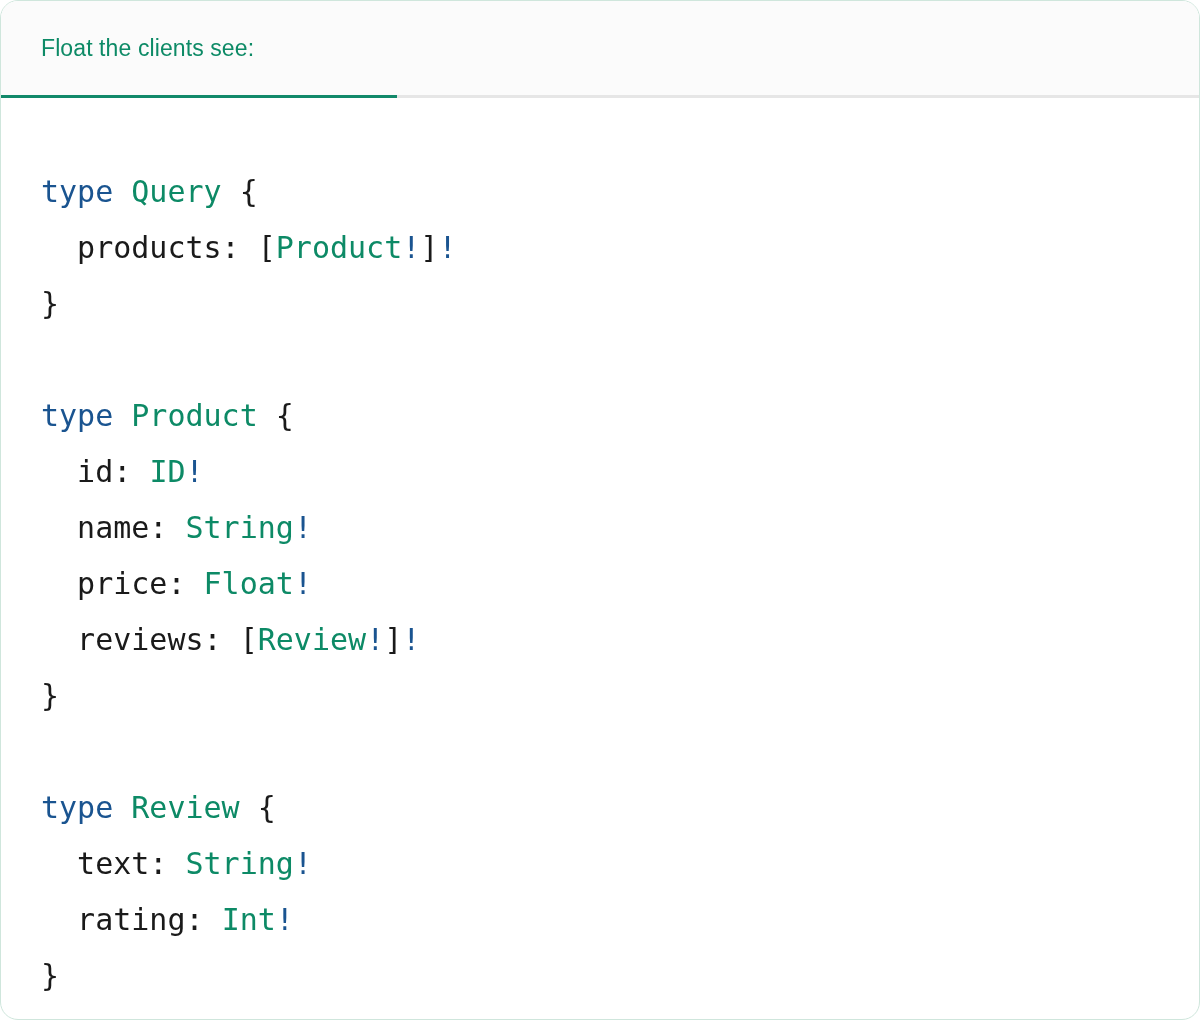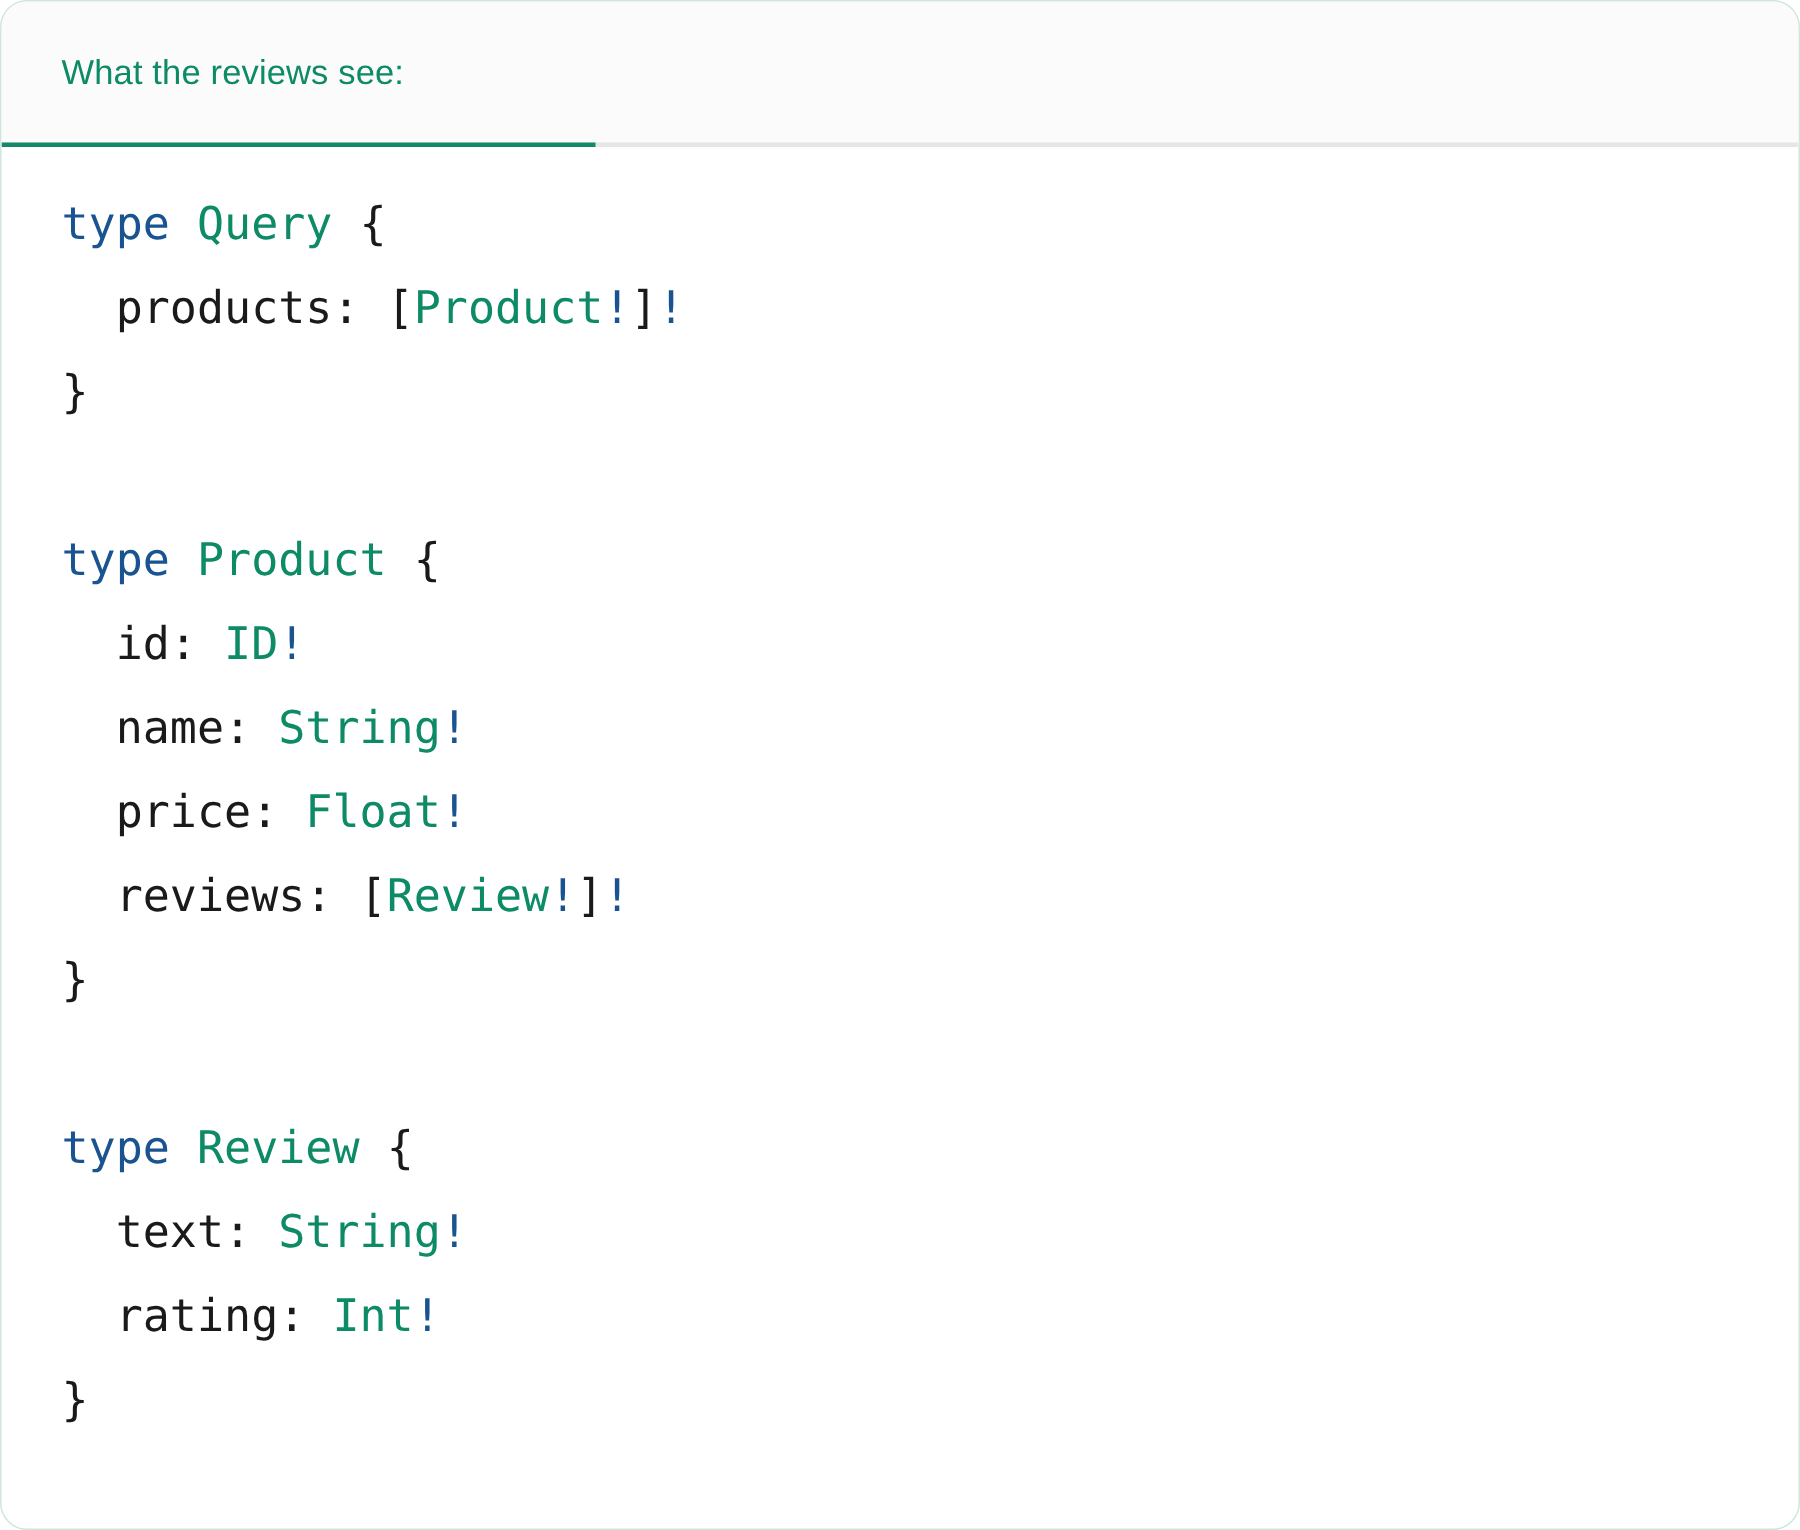--- a/index.html
+++ b/index.html
@@ -56,20 +56,21 @@
 
   
   .code {
     padding: 24px 0 0 40px;
     font-family: "DejaVu Sans Mono", "Liberation Mono", monospace;
     font-size: 30px;
     line-height: 56px;
     color: #1a1a1a;
     white-space: pre;
     letter-spacing: 0px;
+    margin-top: 42px;
   }
   .code-line {
     height: 56px;
     white-space: pre;
   }
   .code-line.blank {
     height: 56px;
   }
 
   .tok-kw     { color: #1a5490; }
@@ -79,19 +80,19 @@
   .tok-bang   { color: #1a5490; }
   .tok-plain  { color: #1a1a1a; }
 </style>
 </head>
 <body>
 
 <div class="card" style="border-color: rgb(207, 230, 220); background: rgb(255, 255, 255);">
 
   <div class="tabbar" style="background: rgb(251, 251, 251); border-bottom-color: rgb(230, 230, 230);">
     <div class="tab" style="border-bottom-color: rgb(18, 137, 106);">
-      <span class="tab-label" style="color: rgb(13, 138, 102);">What the reviews see:</span>
+      <span class="tab-label" style="color: rgb(13, 138, 102);">Float the clients see:</span>
     </div>
   </div>
 
   <div class="code" id="code-area"><div class="code-line"><span class="tok-kw" style="color: rgb(26, 84, 144);">type</span><span class="tok-plain"> </span><span class="tok-type" style="color: rgb(13, 138, 102);">Query</span><span class="tok-plain"> </span><span class="tok-punct" style="color: rgb(26, 26, 26);">{</span></div><div class="code-line"><span class="tok-field" style="color: rgb(26, 26, 26);">  products: </span><span class="tok-punct" style="color: rgb(26, 26, 26);">[</span><span class="tok-type" style="color: rgb(13, 138, 102);">Product</span><span class="tok-bang" style="color: rgb(26, 84, 144);">!</span><span class="tok-punct" style="color: rgb(26, 26, 26);">]</span><span class="tok-bang" style="color: rgb(26, 84, 144);">!</span></div><div class="code-line"><span class="tok-punct" style="color: rgb(26, 26, 26);">}</span></div><div class="code-line blank">&nbsp;</div><div class="code-line"><span class="tok-kw" style="color: rgb(26, 84, 144);">type</span><span class="tok-plain"> </span><span class="tok-type" style="color: rgb(13, 138, 102);">Product</span><span class="tok-plain"> </span><span class="tok-punct" style="color: rgb(26, 26, 26);">{</span></div><div class="code-line"><span class="tok-field" style="color: rgb(26, 26, 26);">  id: </span><span class="tok-type" style="color: rgb(13, 138, 102);">ID</span><span class="tok-bang" style="color: rgb(26, 84, 144);">!</span></div><div class="code-line"><span class="tok-field" style="color: rgb(26, 26, 26);">  name: </span><span class="tok-type" style="color: rgb(13, 138, 102);">String</span><span class="tok-bang" style="color: rgb(26, 84, 144);">!</span></div><div class="code-line"><span class="tok-field" style="color: rgb(26, 26, 26);">  price: </span><span class="tok-type" style="color: rgb(13, 138, 102);">Float</span><span class="tok-bang" style="color: rgb(26, 84, 144);">!</span></div><div class="code-line"><span class="tok-field" style="color: rgb(26, 26, 26);">  reviews: </span><span class="tok-punct" style="color: rgb(26, 26, 26);">[</span><span class="tok-type" style="color: rgb(13, 138, 102);">Review</span><span class="tok-bang" style="color: rgb(26, 84, 144);">!</span><span class="tok-punct" style="color: rgb(26, 26, 26);">]</span><span class="tok-bang" style="color: rgb(26, 84, 144);">!</span></div><div class="code-line"><span class="tok-punct" style="color: rgb(26, 26, 26);">}</span></div><div class="code-line blank">&nbsp;</div><div class="code-line"><span class="tok-kw" style="color: rgb(26, 84, 144);">type</span><span class="tok-plain"> </span><span class="tok-type" style="color: rgb(13, 138, 102);">Review</span><span class="tok-plain"> </span><span class="tok-punct" style="color: rgb(26, 26, 26);">{</span></div><div class="code-line"><span class="tok-field" style="color: rgb(26, 26, 26);">  text: </span><span class="tok-type" style="color: rgb(13, 138, 102);">String</span><span class="tok-bang" style="color: rgb(26, 84, 144);">!</span></div><div class="code-line"><span class="tok-field" style="color: rgb(26, 26, 26);">  rating: </span><span class="tok-type" style="color: rgb(13, 138, 102);">Int</span><span class="tok-bang" style="color: rgb(26, 84, 144);">!</span></div><div class="code-line"><span class="tok-punct" style="color: rgb(26, 26, 26);">}</span></div></div>
 
 </div>
 
 </body></html>

